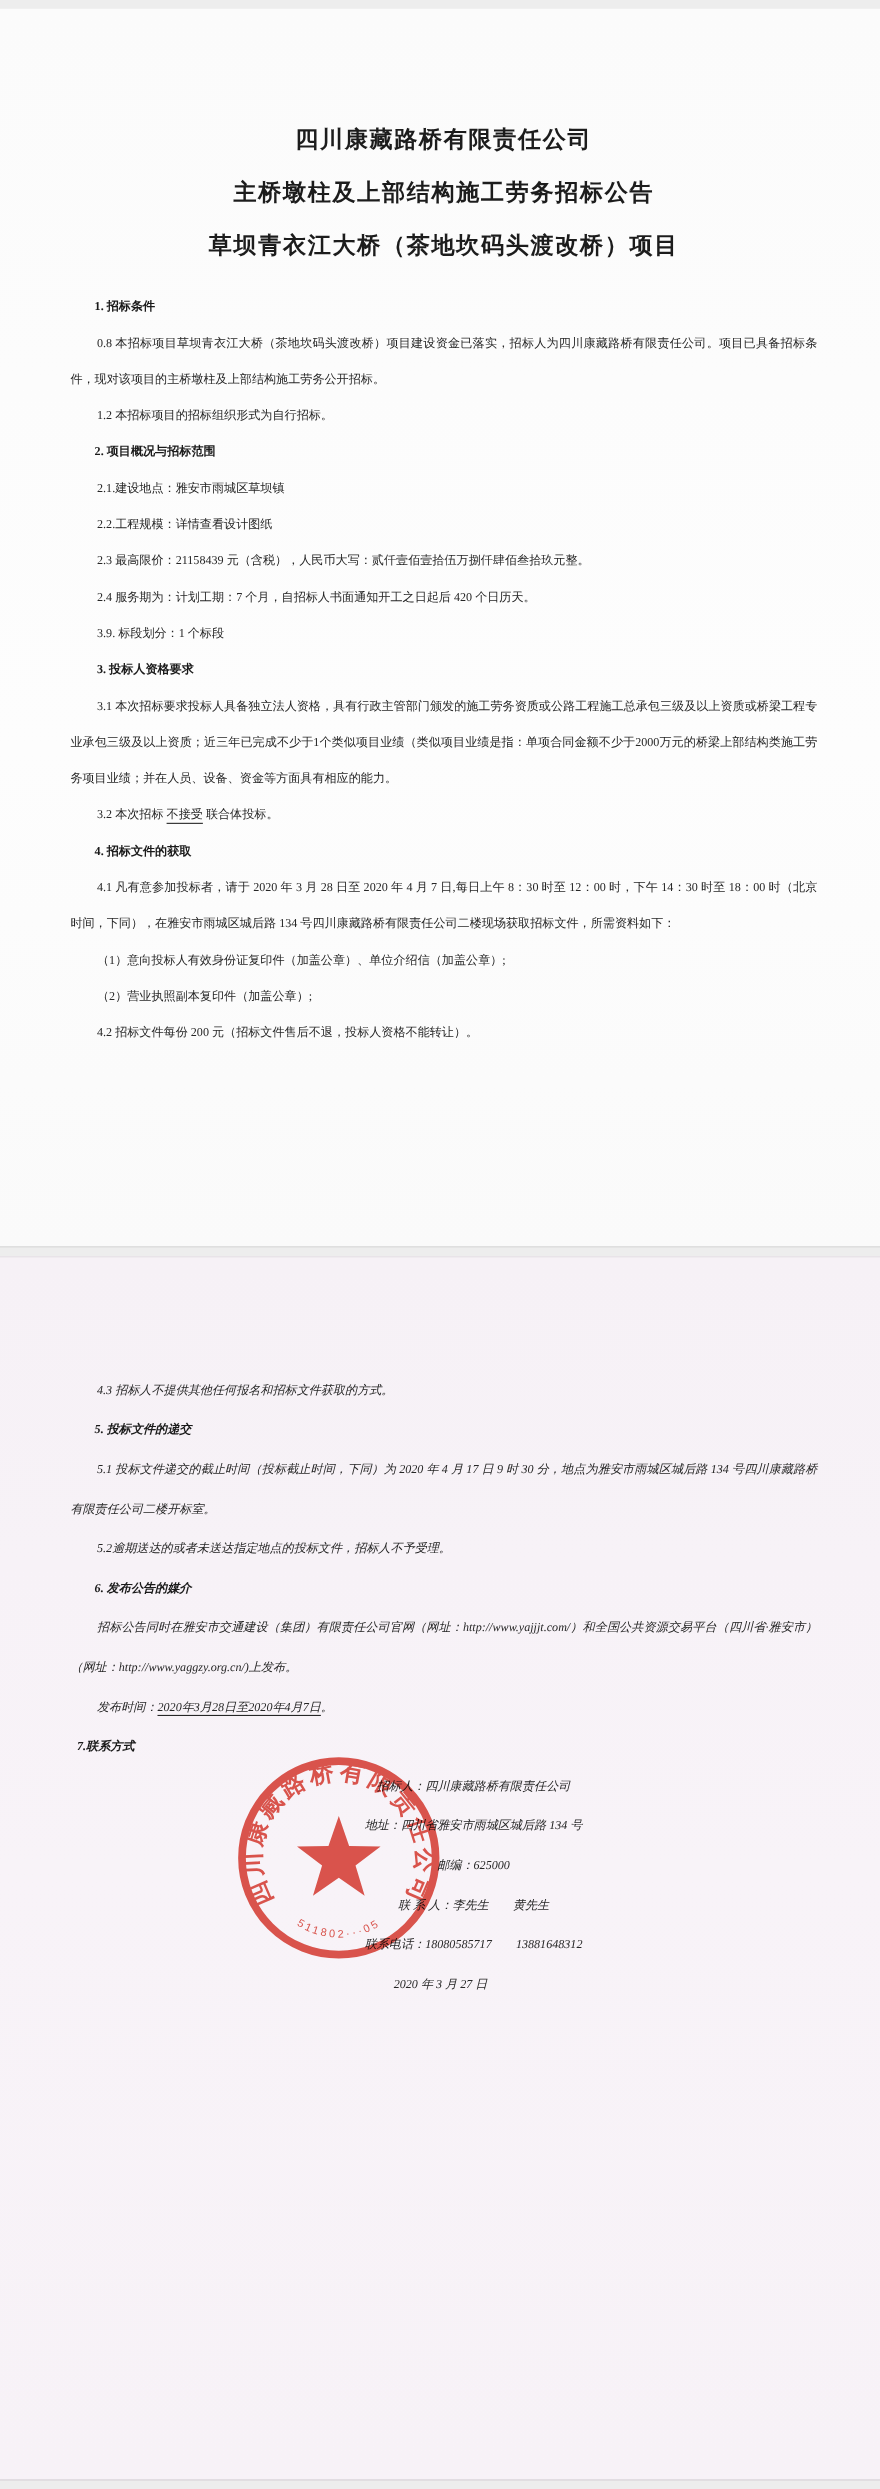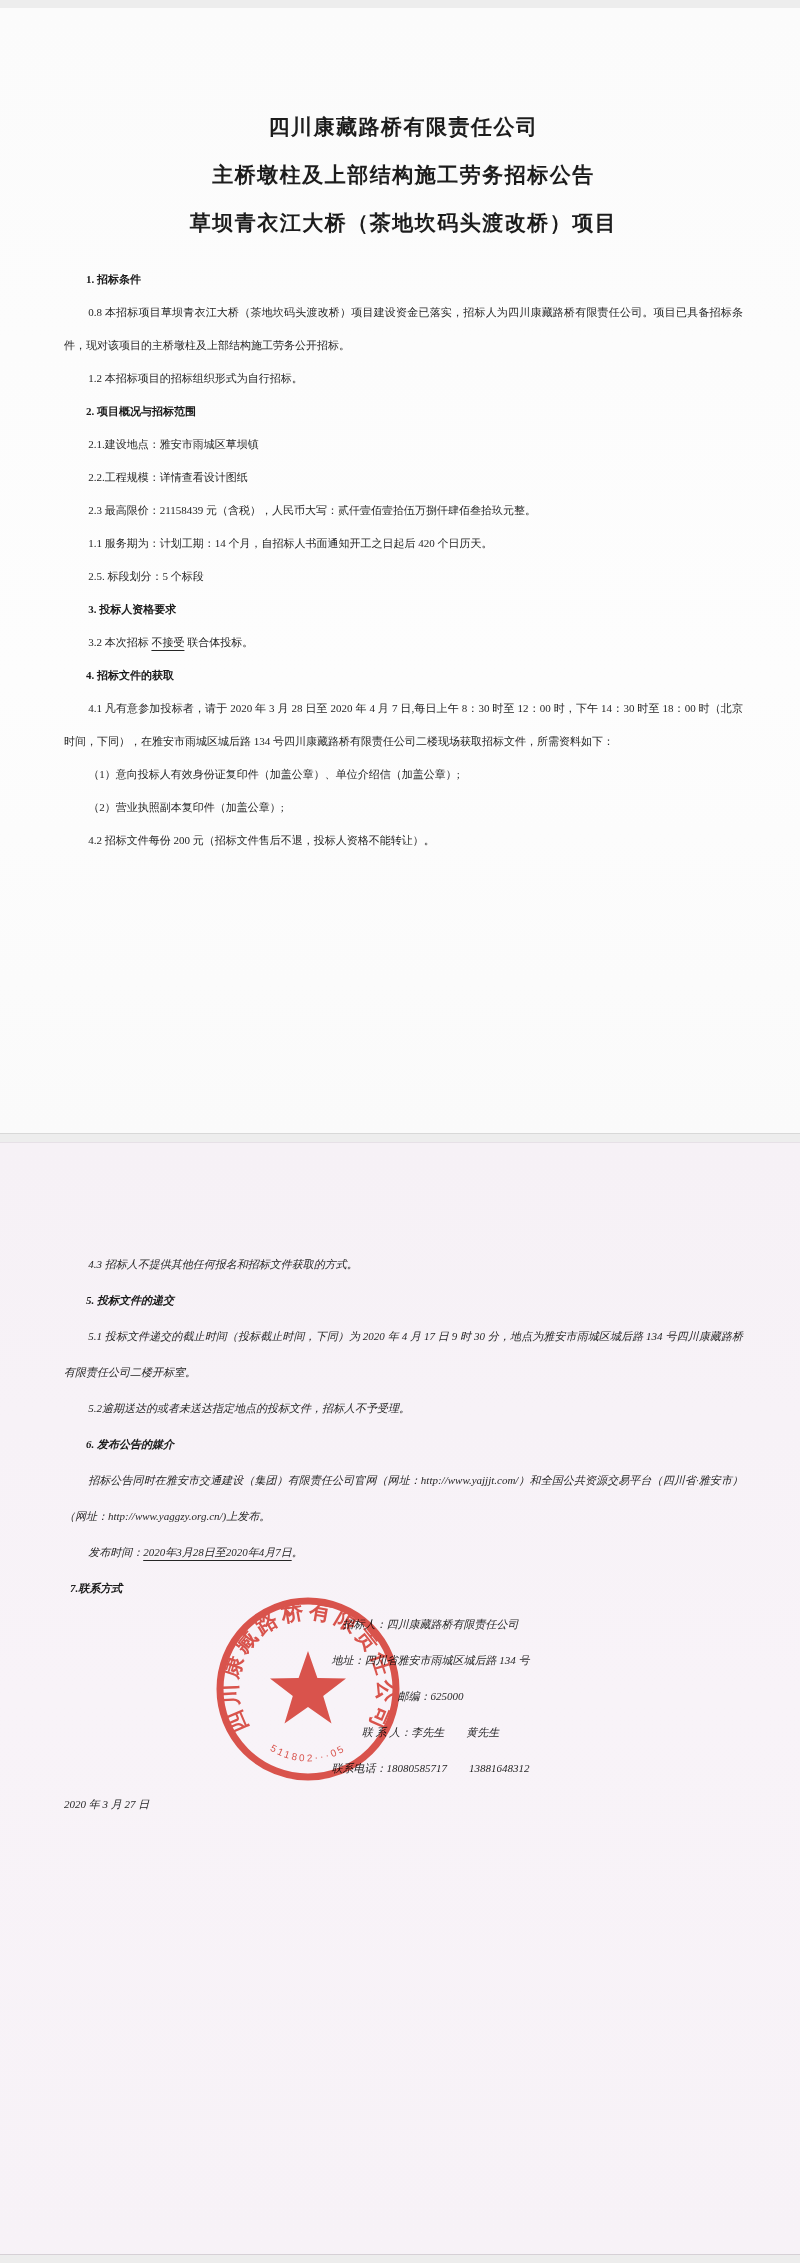--- a/index.html
+++ b/index.html
@@ -27,21 +27,21 @@
     text-align:center;font-size:21px;font-weight:bold;line-height:48px;
     letter-spacing:1.5px;color:#1c1c1c;
   }
   p{margin:0;font-size:11px;line-height:33px;text-align:justify;}
   #page2 p{line-height:36px;font-style:italic;}
   .hdr{font-weight:bold;color:#1a1a1a;margin-left:22px;}
   .hdr2{font-weight:bold;color:#1a1a1a;text-indent:2.2em;}
   .hdr3{font-weight:bold;color:#1a1a1a;margin-left:6px;}
   .ind{text-indent:2.2em;}
   .contact{margin-left:54px;text-align:center;}
-  .right{text-align:left;margin-right:6px;}
+  .right{text-align:center;margin-right:6px;}
   .ul{text-decoration:underline;text-underline-offset:4px;}
   #stamp{
     position:absolute;left:212px;top:450px;width:192px;height:192px;
     opacity:.84;mix-blend-mode:multiply;
   }
 </style>
 </head>
 <body>
 
 <div class="page" id="page1">
@@ -51,24 +51,25 @@
   <div style="height:16px"></div>
 
   <p class="hdr">1. 招标条件</p>
   <p class="ind">0.8 本招标项目草坝青衣江大桥（茶地坎码头渡改桥）项目建设资金已落实，招标人为四川康藏路桥有限责任公司。项目已具备招标条件，现对该项目的主桥墩柱及上部结构施工劳务公开招标。</p>
   <p class="ind">1.2 本招标项目的招标组织形式为自行招标。</p>
 
   <p class="hdr">2. 项目概况与招标范围</p>
   <p class="ind">2.1.建设地点：雅安市雨城区草坝镇</p>
   <p class="ind">2.2.工程规模：详情查看设计图纸</p>
   <p class="ind">2.3 最高限价：21158439 元（含税），人民币大写：贰仟壹佰壹拾伍万捌仟肆佰叁拾玖元整。</p>
-  <p class="ind">1.1 服务期为：计划工期：14 个月，自招标人书面通知开工之日起后 420 个日历天。</p>
-  <p class="ind">2.5. 标段划分：5 个标段</p>
+  <p class="ind">2.4 服务期为：计划工期：7 个月，自招标人书面通知开工之日起后 420 个日历天。</p>
+  <p class="ind">3.9. 标段划分：1 个标段</p>
 
   <p class="hdr2">3. 投标人资格要求</p>
+  <p class="ind">3.1 本次招标要求投标人具备独立法人资格，具有行政主管部门颁发的施工劳务资质或公路工程施工总承包三级及以上资质或桥梁工程专业承包三级及以上资质；近三年已完成不少于1个类似项目业绩（类似项目业绩是指：单项合同金额不少于2000万元的桥梁上部结构类施工劳务项目业绩；并在人员、设备、资金等方面具有相应的能力。</p>
   <p class="ind"><span>3.2 本次招标 </span><span class="ul">不接受</span><span> 联合体投标。</span></p>
 
   <p class="hdr">4. 招标文件的获取</p>
   <p class="ind">4.1 凡有意参加投标者，请于 2020 年 3 月 28 日至 2020 年 4 月 7 日,每日上午 8：30 时至 12：00 时，下午 14：30 时至 18：00 时（北京时间，下同），在雅安市雨城区城后路 134 号四川康藏路桥有限责任公司二楼现场获取招标文件，所需资料如下：</p>
   <p class="ind">（1）意向投标人有效身份证复印件（加盖公章）、单位介绍信（加盖公章）;</p>
   <p class="ind">（2）营业执照副本复印件（加盖公章）;</p>
   <p class="ind">4.2 招标文件每份 200 元（招标文件售后不退，投标人资格不能转让）。</p>
 </div>
 
 <div class="page" id="page2">

